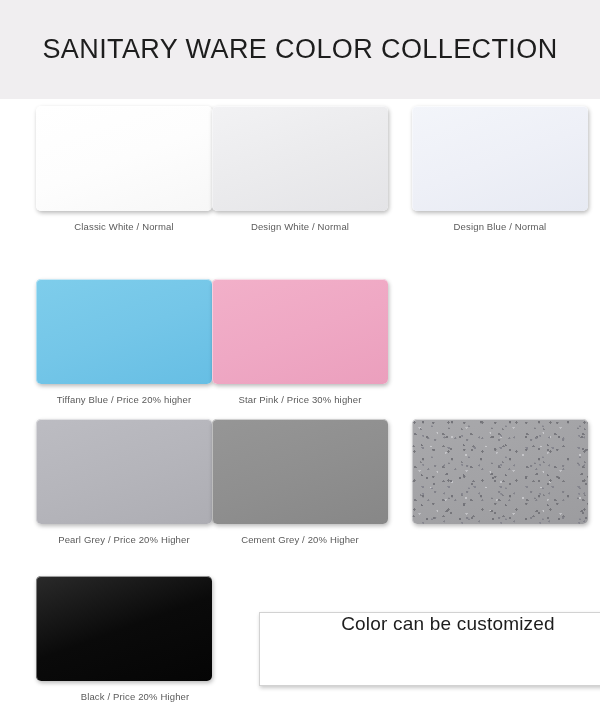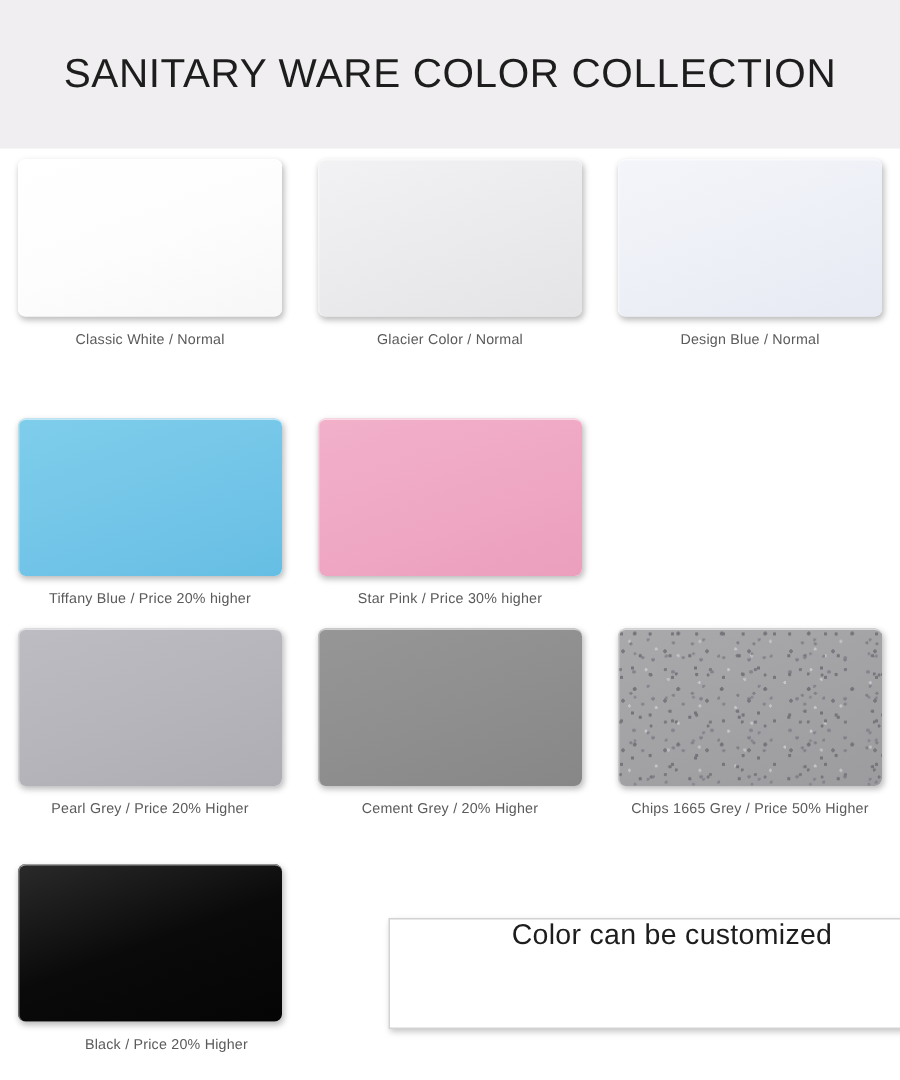--- a/index.html
+++ b/index.html
@@ -43,21 +43,21 @@
     position: absolute;
     left: 0;
     top: 99px;
     width: 600px;
     height: 621px;
   }
   .cell {
     position: absolute;
     width: 200px;
   }
-  .cell.col0 { left: 0px; }
+  .cell.col0 { left: 0px; padding-left: 24px; }
   .cell.col1 { left: 200px; }
   .cell.col2 { left: 400px; }
   .cell.row0 { top: 0px; }
   .cell.row1 { top: 173px; }
   .cell.row2 { top: 313px; }
   .cell.row3 { top: 470px; }
 
   .swatch {
     position: relative;
     width: 176px;
@@ -156,21 +156,21 @@
 </div>
 
 <div class="grid">
 
   <div class="cell row0 col0">
     <div class="swatch" style="background: linear-gradient(160deg, rgb(255, 255, 255) 0%, rgb(253, 253, 253) 50%, rgb(247, 247, 247) 100%);"></div>
     <div class="caption" style="color: rgb(90, 90, 90);">Classic White / Normal</div>
   </div>
   <div class="cell row0 col1">
     <div class="swatch" style="background: linear-gradient(160deg, rgb(242, 242, 244) 0%, rgb(235, 235, 237) 50%, rgb(228, 228, 231) 100%);"></div>
-    <div class="caption" style="color: rgb(90, 90, 90);">Glacier Color /  Normal</div>
+    <div class="caption" style="color: rgb(90, 90, 90);">Design White /  Normal</div>
   </div>
   <div class="cell row0 col2">
     <div class="swatch" style="background: linear-gradient(160deg, rgb(243, 245, 250) 0%, rgb(238, 240, 247) 50%, rgb(231, 234, 243) 100%);"></div>
     <div class="caption" style="color: rgb(90, 90, 90);">Design Blue / Normal</div>
   </div>
 
   <div class="cell row1 col0">
     <div class="swatch" style="background: linear-gradient(160deg, rgb(126, 205, 235) 0%, rgb(116, 198, 232) 50%, rgb(102, 190, 228) 100%);"></div>
     <div class="caption" style="color: rgb(90, 90, 90);">Tiffany Blue / Price 20% higher</div>
   </div>
@@ -184,21 +184,20 @@
     <div class="caption" style="color: rgb(90, 90, 90);">Pearl Grey / Price 20% Higher</div>
   </div>
   <div class="cell row2 col1">
     <div class="swatch" style="background: linear-gradient(160deg, rgb(150, 150, 150) 0%, rgb(143, 143, 143) 50%, rgb(135, 135, 135) 100%);"></div>
     <div class="caption" style="color: rgb(90, 90, 90);">Cement Grey / 20% Higher</div>
   </div>
   <div class="cell row2 col2">
     <div class="swatch" style="background: linear-gradient(160deg, rgb(169, 169, 172) 0%, rgb(163, 163, 166) 50%, rgb(156, 156, 159) 100%);">
         <div class="speckle"></div>
       </div>
-    <div class="caption" style="color: rgb(90, 90, 90);">Chips 1665 Grey / Price 50% Higher</div>
   </div>
 
   <div class="cell row3 col0">
     <div class="swatch" style="background: linear-gradient(160deg, rgb(42, 42, 42) 0%, rgb(10, 10, 10) 50%, rgb(5, 5, 5) 100%);"></div>
     <div class="caption" style="color: rgb(90, 90, 90); margin-left: 22px;">Black / Price 20% Higher</div>
   </div>
 
 </div>
 
 <div class="custom-box">

